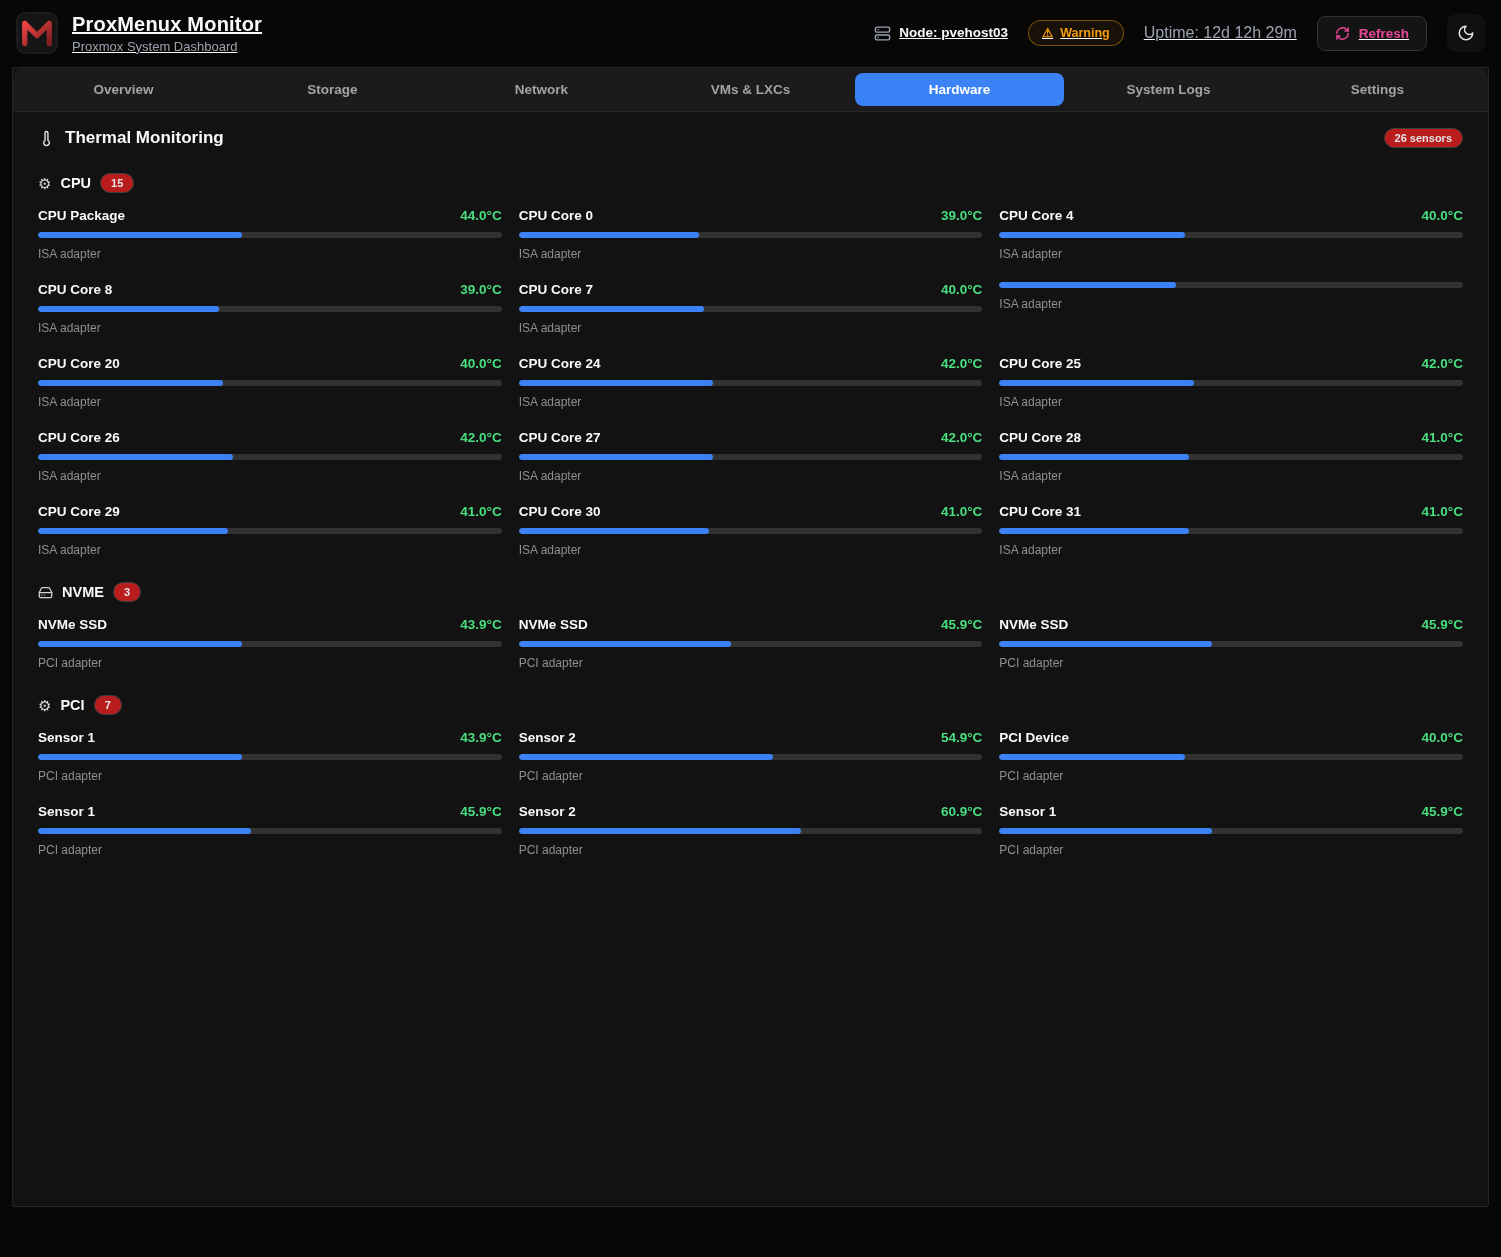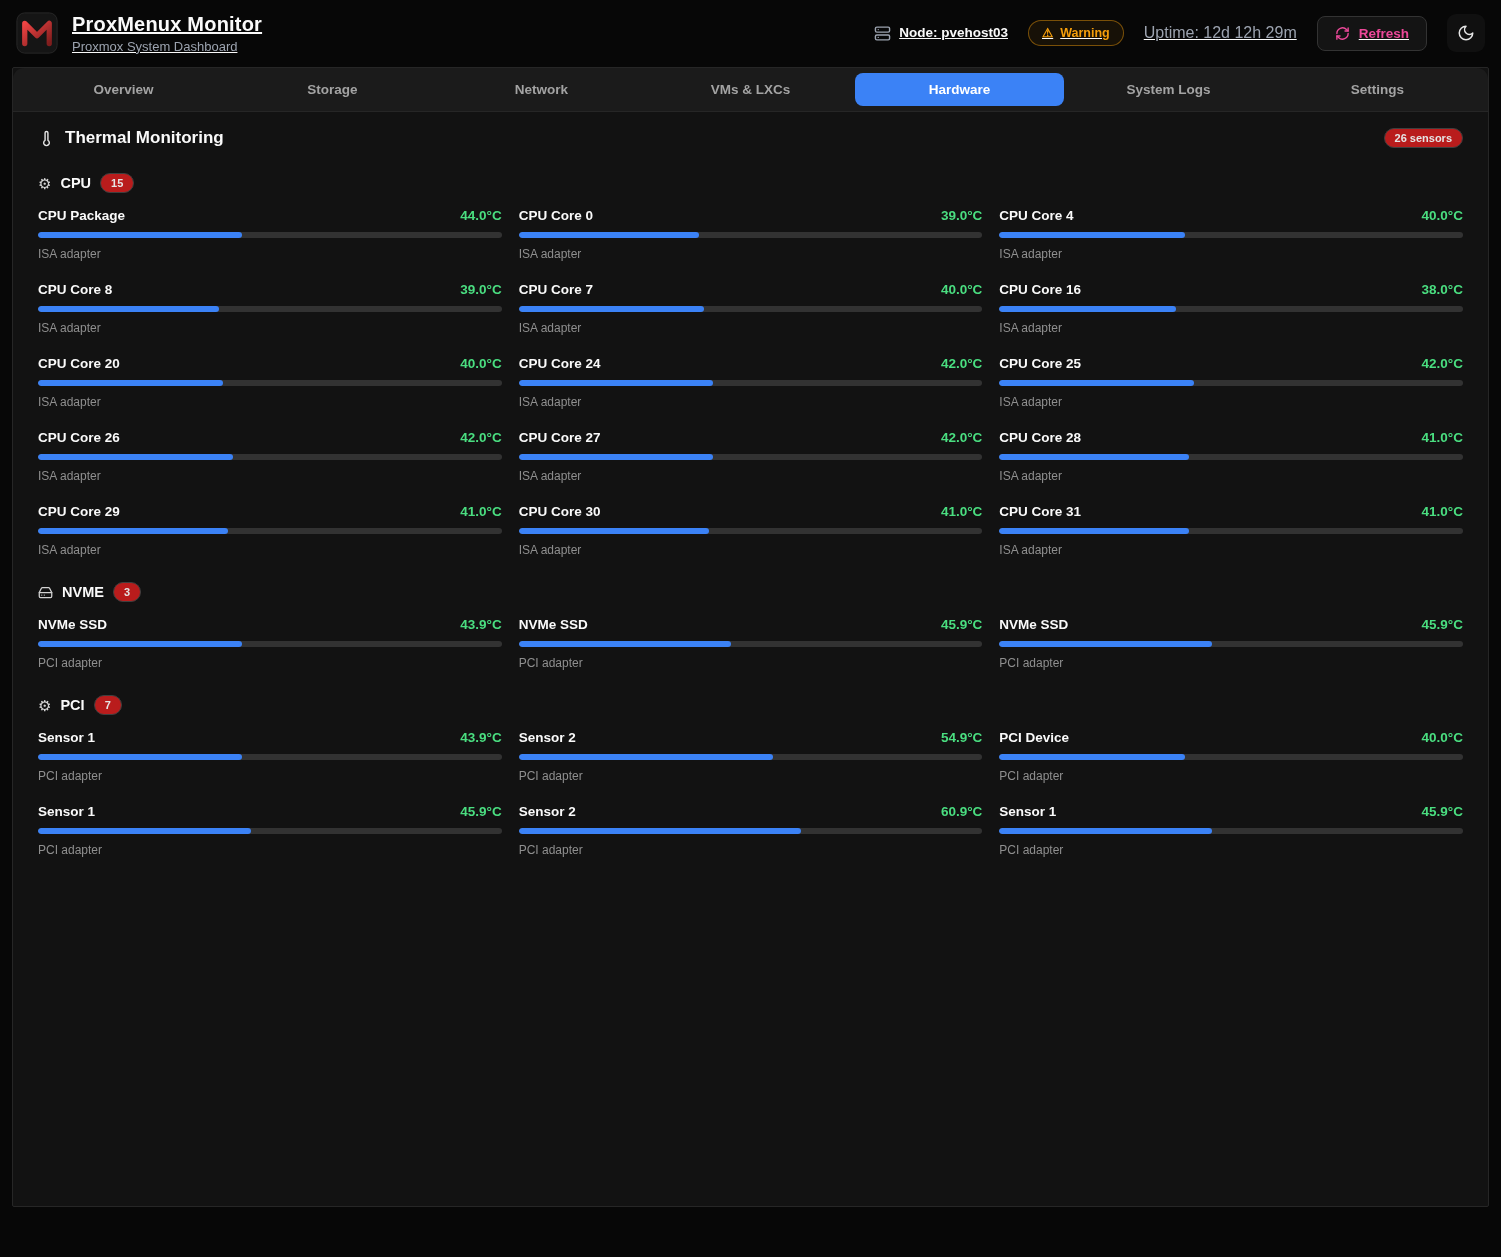--- a/index.html
+++ b/index.html
@@ -192,24 +192,20 @@
               <div class="sensor-top">
                 <span class="sensor-name">CPU Core 7</span>
                 <span class="sensor-temp">40.0°C</span>
               </div>
               <div class="bar-track">
                 <div class="bar-fill" style="width:40%"></div>
               </div>
               <div class="sensor-adapter">ISA adapter</div>
             </div>
             <div class="sensor-card">
-              <div class="sensor-top">
-                <span class="sensor-name">CPU Core 16</span>
-                <span class="sensor-temp">38.0°C</span>
-              </div>
               <div class="bar-track">
                 <div class="bar-fill" style="width:38%"></div>
               </div>
               <div class="sensor-adapter">ISA adapter</div>
             </div>
             <div class="sensor-card">
               <div class="sensor-top">
                 <span class="sensor-name">CPU Core 20</span>
                 <span class="sensor-temp">40.0°C</span>
               </div>

